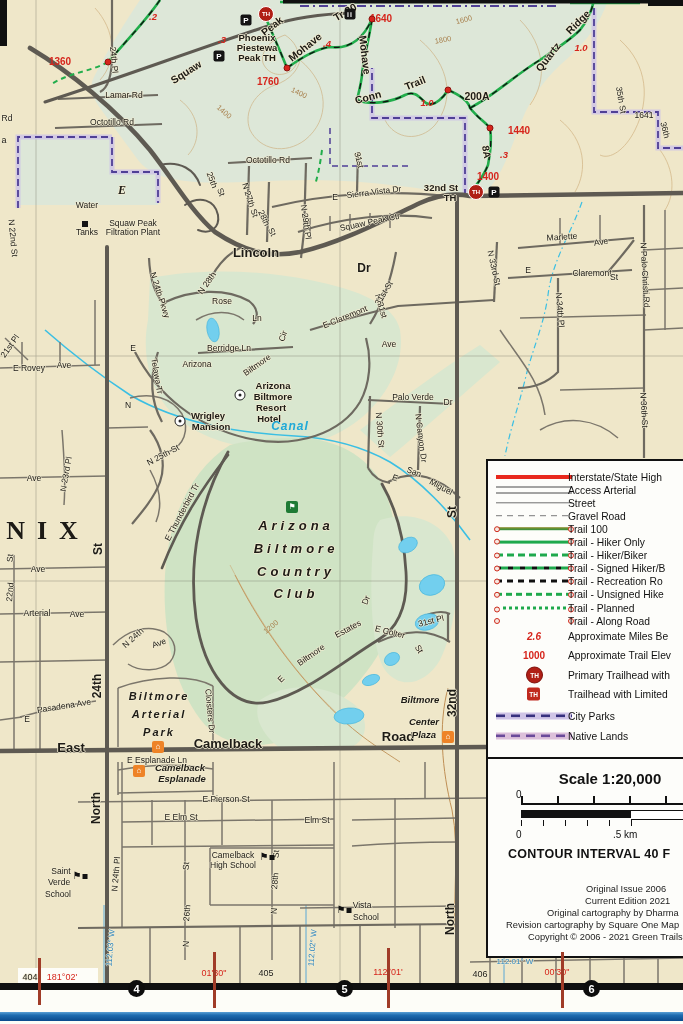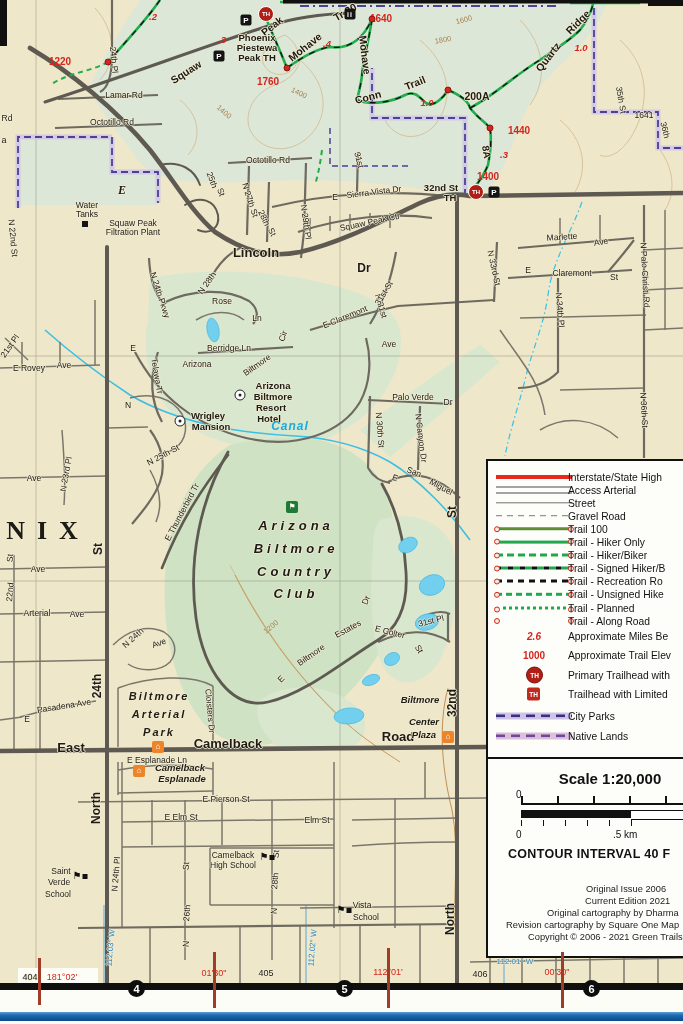--- a/index.html
+++ b/index.html
@@ -314,21 +314,21 @@
       <rect x="283" y="0" width="400" height="3.5"></rect>
       <rect x="648" y="0" width="35" height="6"></rect>
     </g>
   </svg>
 
   <div class="white-patch" style="left:18px;top:968px;width:80px;height:15px;"></div>
 
   <div id="labels">
       <div class="lbl c-red" style="left: 153px; top: 17px; font-size: 9.5px; font-weight: 700; font-style: italic; transform: translate(-50%, -50%) rotate(0deg);">.2</div>
       <div class="lbl c-red" style="left: 222px; top: 40px; font-size: 9.5px; font-weight: 700; font-style: italic; transform: translate(-50%, -50%) rotate(0deg);">.3</div>
-      <div class="lbl c-red" style="left: 60px; top: 62px; font-size: 10px; font-weight: 700; transform: translate(-50%, -50%) rotate(0deg);">1220</div>
+      <div class="lbl c-red" style="left: 60px; top: 62px; font-size: 10px; font-weight: 700; transform: translate(-50%, -50%) rotate(0deg);">1360</div>
       <div class="lbl" style="left: 186px; top: 72px; font-size: 10.5px; font-weight: 700; transform: translate(-50%, -50%) rotate(-33deg);">Squaw</div>
       <div class="lbl" style="left: 272px; top: 26px; font-size: 10.5px; font-weight: 700; transform: translate(-50%, -50%) rotate(-38deg);">Peak</div>
       <div class="lbl" style="left: 257px; top: 38px; font-size: 9.5px; font-weight: 700; transform: translate(-50%, -50%) rotate(0deg);">Phoenix</div>
       <div class="lbl" style="left: 257px; top: 48px; font-size: 9.5px; font-weight: 700; transform: translate(-50%, -50%) rotate(0deg);">Piestewa</div>
       <div class="lbl" style="left: 257px; top: 58px; font-size: 9.5px; font-weight: 700; transform: translate(-50%, -50%) rotate(0deg);">Peak TH</div>
       <div class="lbl c-red" style="left: 268px; top: 82px; font-size: 10px; font-weight: 700; transform: translate(-50%, -50%) rotate(0deg);">1760</div>
       <div class="lbl" style="left: 305px; top: 47px; font-size: 10.5px; font-weight: 700; transform: translate(-50%, -50%) rotate(-38deg);">Mohave</div>
       <div class="lbl" style="left: 345px; top: 12px; font-size: 10.5px; font-weight: 700; transform: translate(-50%, -50%) rotate(-30deg);">Tr 20</div>
       <div class="lbl c-red" style="left: 327px; top: 44px; font-size: 9.5px; font-weight: 700; font-style: italic; transform: translate(-50%, -50%) rotate(0deg);">.4</div>
       <div class="lbl c-red" style="left: 381px; top: 19px; font-size: 10px; font-weight: 700; transform: translate(-50%, -50%) rotate(0deg);">1640</div>
@@ -353,42 +353,42 @@
       <div class="lbl" style="left: 621px; top: 100px; font-size: 8.5px; transform: translate(-50%, -50%) rotate(80deg);">35th St</div>
       <div class="lbl" style="left: 644px; top: 115px; font-size: 8.5px; transform: translate(-50%, -50%) rotate(0deg);">1641</div>
       <div class="lbl" style="left: 665px; top: 130px; font-size: 8.5px; transform: translate(-50%, -50%) rotate(75deg);">36th</div>
       <div class="lbl" style="left: 124px; top: 95px; font-size: 8.5px; transform: translate(-50%, -50%) rotate(0deg);">Lamar Rd</div>
       <div class="lbl" style="left: 112px; top: 122px; font-size: 8.5px; transform: translate(-50%, -50%) rotate(0deg);">Octotillo Rd</div>
       <div class="lbl" style="left: 114px; top: 60px; font-size: 8.5px; transform: translate(-50%, -50%) rotate(85deg);">24th Pl</div>
       <div class="lbl" style="left: 13px; top: 238px; font-size: 8.5px; transform: translate(-50%, -50%) rotate(85deg);">N 22nd St</div>
       <div class="lbl" style="left: 7px; top: 118px; font-size: 8.5px; transform: translate(-50%, -50%) rotate(0deg);">Rd</div>
       <div class="lbl" style="left: 4px; top: 140px; font-size: 9px; transform: translate(-50%, -50%) rotate(0deg);">a</div>
       <div class="lbl" style="left: 87px; top: 205px; font-size: 8.5px; transform: translate(-50%, -50%) rotate(0deg);">Water</div>
-      <div class="lbl" style="left: 87px; top: 214px; font-size: 8.5px; transform: translate(-50%, -50%) rotate(0deg);">Tanks</div>
+      <div class="lbl" style="left: 87px; top: 232px; font-size: 8.5px; transform: translate(-50%, -50%) rotate(0deg);">Tanks</div>
       <div class="lbl" style="left: 133px; top: 223px; font-size: 8.5px; transform: translate(-50%, -50%) rotate(0deg);">Squaw Peak</div>
       <div class="lbl" style="left: 133px; top: 232px; font-size: 8.5px; transform: translate(-50%, -50%) rotate(0deg);">Filtration Plant</div>
       <div class="lbl" style="left: 212px; top: 180px; font-size: 8.5px; transform: translate(-50%, -50%) rotate(70deg);">25th</div>
       <div class="lbl" style="left: 221px; top: 192px; font-size: 8.5px; transform: translate(-50%, -50%) rotate(70deg);">St</div>
       <div class="lbl serif" style="left: 122px; top: 190px; font-size: 12px; font-weight: 700; font-style: italic; transform: translate(-50%, -50%) rotate(0deg);">E</div>
       <div class="lbl" style="left: 268px; top: 160px; font-size: 8.5px; transform: translate(-50%, -50%) rotate(0deg);">Octotillo Rd</div>
       <div class="lbl" style="left: 250px; top: 200px; font-size: 8.5px; transform: translate(-50%, -50%) rotate(72deg);">N 27th St</div>
       <div class="lbl" style="left: 264px; top: 218px; font-size: 8.5px; transform: translate(-50%, -50%) rotate(65deg);">28th</div>
       <div class="lbl" style="left: 272px; top: 232px; font-size: 8.5px; transform: translate(-50%, -50%) rotate(65deg);">St</div>
       <div class="lbl" style="left: 306px; top: 222px; font-size: 8.5px; transform: translate(-50%, -50%) rotate(82deg);">N 29th Pl</div>
       <div class="lbl" style="left: 359px; top: 160px; font-size: 8.5px; transform: translate(-50%, -50%) rotate(75deg);">31st</div>
       <div class="lbl" style="left: 335px; top: 197px; font-size: 8.5px; transform: translate(-50%, -50%) rotate(0deg);">E</div>
       <div class="lbl" style="left: 374px; top: 192px; font-size: 8.5px; transform: translate(-50%, -50%) rotate(-7deg);">Sierra Vista Dr</div>
       <div class="lbl" style="left: 370px; top: 222px; font-size: 8.5px; transform: translate(-50%, -50%) rotate(-12deg);">Squaw Peak Ctr</div>
       <div class="lbl" style="left: 256px; top: 252px; font-size: 13px; font-weight: 700; transform: translate(-50%, -50%) rotate(0deg);">Lincoln</div>
       <div class="lbl" style="left: 364px; top: 268px; font-size: 12px; font-weight: 700; transform: translate(-50%, -50%) rotate(0deg);">Dr</div>
       <div class="lbl" style="left: 562px; top: 237px; font-size: 8.5px; transform: translate(-50%, -50%) rotate(-4deg);">Marlette</div>
       <div class="lbl" style="left: 601px; top: 242px; font-size: 8.5px; transform: translate(-50%, -50%) rotate(-8deg);">Ave</div>
       <div class="lbl" style="left: 494px; top: 268px; font-size: 8.5px; transform: translate(-50%, -50%) rotate(78deg);">N 33rd St</div>
       <div class="lbl" style="left: 528px; top: 270px; font-size: 8.5px; transform: translate(-50%, -50%) rotate(0deg);">E</div>
-      <div class="lbl" style="left: 572px; top: 273px; font-size: 8.5px; transform: translate(-50%, -50%) rotate(0deg);">Claremont</div>
+      <div class="lbl" style="left: 592px; top: 273px; font-size: 8.5px; transform: translate(-50%, -50%) rotate(0deg);">Claremont</div>
       <div class="lbl" style="left: 614px; top: 277px; font-size: 8.5px; transform: translate(-50%, -50%) rotate(0deg);">St</div>
       <div class="lbl" style="left: 560px; top: 310px; font-size: 8.5px; transform: translate(-50%, -50%) rotate(85deg);">N 34th Pl</div>
       <div class="lbl" style="left: 645px; top: 275px; font-size: 8.5px; transform: translate(-50%, -50%) rotate(87deg);">N Palo Christi Rd</div>
       <div class="lbl" style="left: 644px; top: 410px; font-size: 8.5px; transform: translate(-50%, -50%) rotate(87deg);">N 36th St</div>
       <div class="lbl" style="left: 160px; top: 295px; font-size: 8.5px; transform: translate(-50%, -50%) rotate(72deg);">N 24th Pkwy</div>
       <div class="lbl" style="left: 207px; top: 283px; font-size: 8.5px; transform: translate(-50%, -50%) rotate(-55deg);">N 28th</div>
       <div class="lbl" style="left: 222px; top: 301px; font-size: 8.5px; transform: translate(-50%, -50%) rotate(0deg);">Rose</div>
       <div class="lbl" style="left: 257px; top: 318px; font-size: 8.5px; transform: translate(-50%, -50%) rotate(0deg);">Ln</div>
       <div class="lbl" style="left: 345px; top: 317px; font-size: 8.5px; transform: translate(-50%, -50%) rotate(-22deg);">E Claremont</div>
       <div class="lbl" style="left: 381px; top: 306px; font-size: 8.5px; transform: translate(-50%, -50%) rotate(73deg);">N 31st</div>

